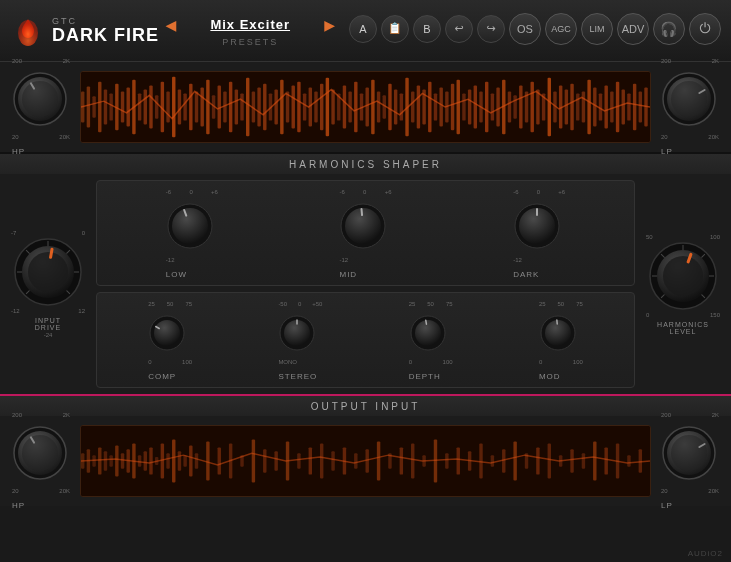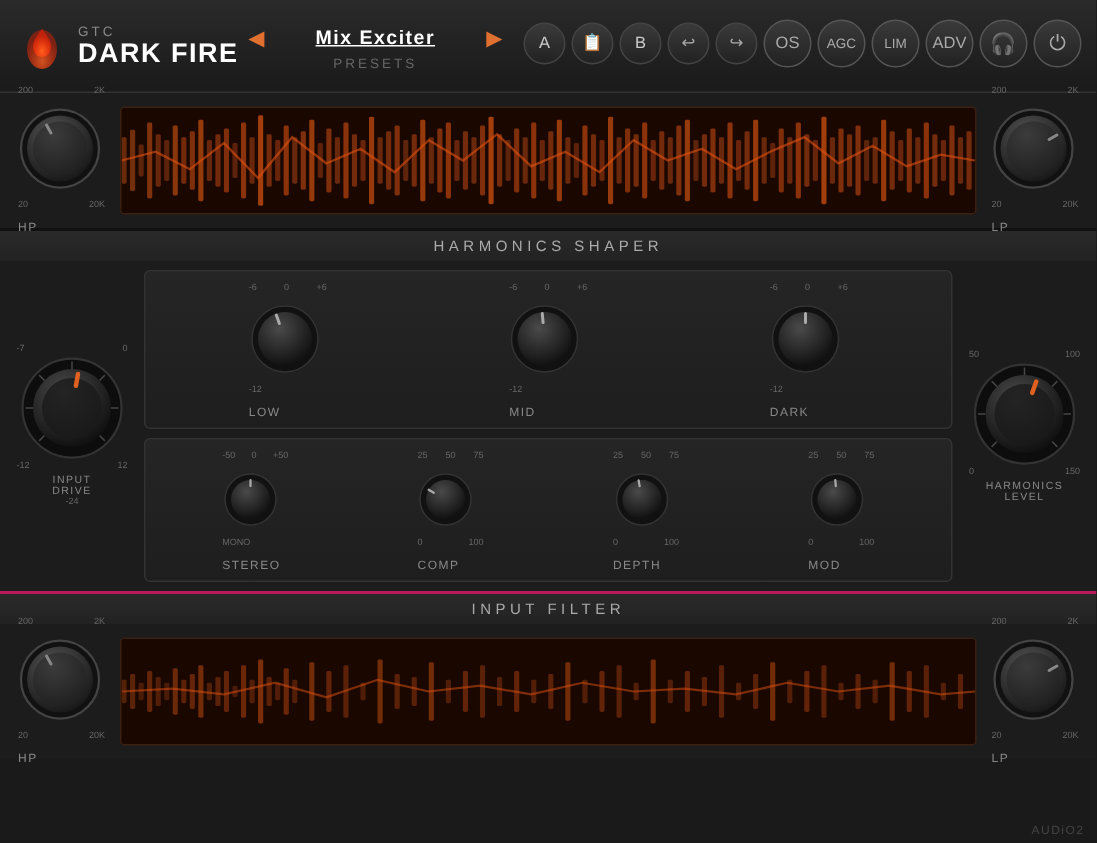--- a/index.html
+++ b/index.html
@@ -570,39 +570,20 @@
                 <span></span>
               </div>
               <div class="knob-label">DARK</div>
             </div>
           </div>
 
           <div class="knob-row">
 
             <div class="knob-group">
               <div style="font-size:6px;color:#666;display:flex;justify-content:space-between;width:44px;">
-                <span>-50</span>
-                <span>0</span>
-                <span>+50</span>
-              </div>
-              <div class="knob knob-sm">
-                <svg viewBox="0 0 38 38">
-                  <circle cx="19" cy="19" r="17" fill="#111" stroke="#333" stroke-width="1"></circle>
-                  <circle cx="19" cy="19" r="13" fill="url(#kg4)"></circle>
-                  <line x1="19" y1="6" x2="19" y2="10" stroke="#aaa" stroke-width="1.5" stroke-linecap="round" transform="rotate(0 19 19)"></line>
-                </svg>
-              </div>
-              <div style="font-size:6px;color:#666;text-align:center;">
-                <span>MONO</span>
-              </div>
-              <div class="knob-label">STEREO</div>
-            </div>
-
-            <div class="knob-group">
-              <div style="font-size:6px;color:#666;display:flex;justify-content:space-between;width:44px;">
                 <span>25</span>
                 <span>50</span>
                 <span>75</span>
               </div>
               <div class="knob knob-sm">
                 <svg viewBox="0 0 38 38">
                   <defs>
                     <radialGradient id="kg4" cx="40%" cy="30%" r="70%">
                       <stop offset="0%" stop-color="#4a4a4a"></stop>
                       <stop offset="100%" stop-color="#111"></stop>
@@ -611,20 +592,39 @@
                   <circle cx="19" cy="19" r="17" fill="#111" stroke="#333" stroke-width="1"></circle>
                   <circle cx="19" cy="19" r="13" fill="url(#kg4)"></circle>
                   <line x1="19" y1="6" x2="19" y2="10" stroke="#aaa" stroke-width="1.5" stroke-linecap="round" transform="rotate(-60 19 19)"></line>
                 </svg>
               </div>
               <div style="font-size:6px;color:#666;display:flex;justify-content:space-between;width:44px;">
                 <span>0</span>
                 <span>100</span>
               </div>
               <div class="knob-label">COMP</div>
+            </div>
+
+            <div class="knob-group">
+              <div style="font-size:6px;color:#666;display:flex;justify-content:space-between;width:44px;">
+                <span>-50</span>
+                <span>0</span>
+                <span>+50</span>
+              </div>
+              <div class="knob knob-sm">
+                <svg viewBox="0 0 38 38">
+                  <circle cx="19" cy="19" r="17" fill="#111" stroke="#333" stroke-width="1"></circle>
+                  <circle cx="19" cy="19" r="13" fill="url(#kg4)"></circle>
+                  <line x1="19" y1="6" x2="19" y2="10" stroke="#aaa" stroke-width="1.5" stroke-linecap="round" transform="rotate(0 19 19)"></line>
+                </svg>
+              </div>
+              <div style="font-size:6px;color:#666;text-align:center;">
+                <span>MONO</span>
+              </div>
+              <div class="knob-label">STEREO</div>
             </div>
 
             <div class="knob-group">
               <div style="font-size:6px;color:#666;display:flex;justify-content:space-between;width:44px;">
                 <span>25</span>
                 <span>50</span>
                 <span>75</span>
               </div>
               <div class="knob knob-sm">
                 <svg viewBox="0 0 38 38">
@@ -689,21 +689,21 @@
             <span>150</span>
           </div>
           <div style="font-size:7px;color:#888;letter-spacing:1px;margin-top:3px;text-align:center;">HARMONICS</div>
           <div style="font-size:7px;color:#888;letter-spacing:1px;text-align:center;">LEVEL</div>
         </div>
 
       </div>
     </div>
 
     <div class="output-filter">
-      <div class="section-label">INPUT FILTER</div>
+      <div class="section-label">OUTPUT INPUT</div>
       <div class="output-filter-body">
 
         <div class="knob-group">
           <div style="font-size:6px;color:#666;display:flex;justify-content:space-between;width:58px;">
             <span>200</span>
             <span>2K</span>
           </div>
           <div class="knob knob-filter">
             <svg viewBox="0 0 56 56">
               <circle cx="28" cy="28" r="26" fill="#111" stroke="#444" stroke-width="1.5"></circle>

